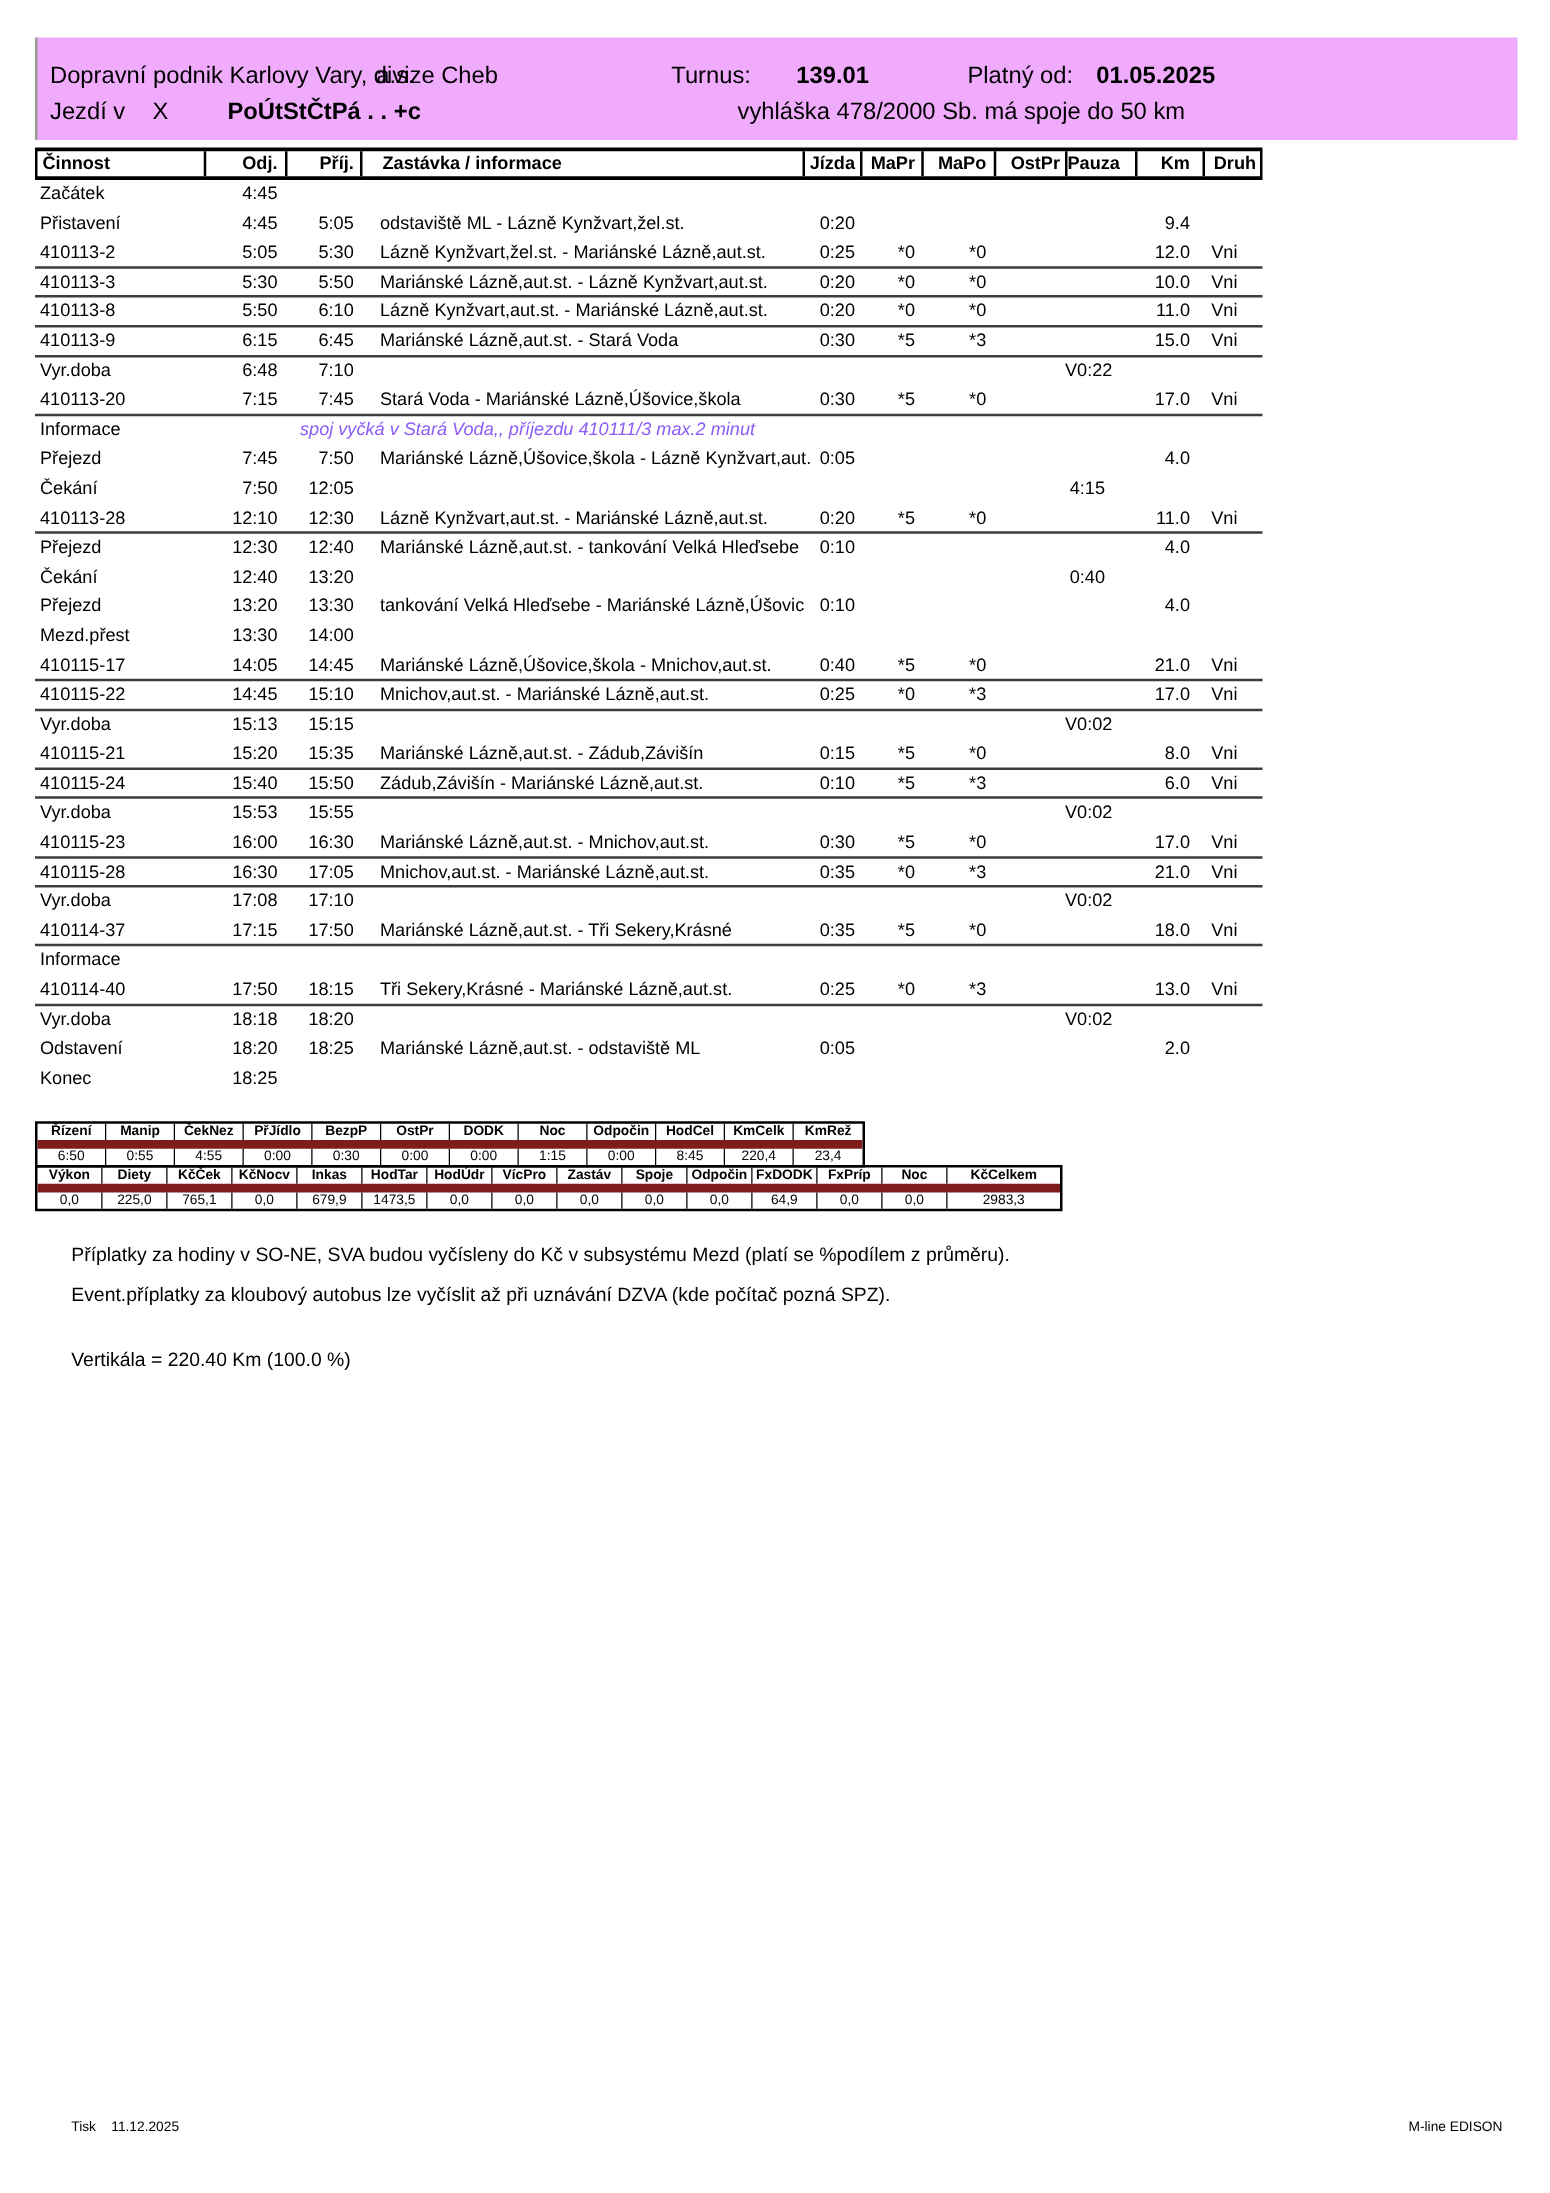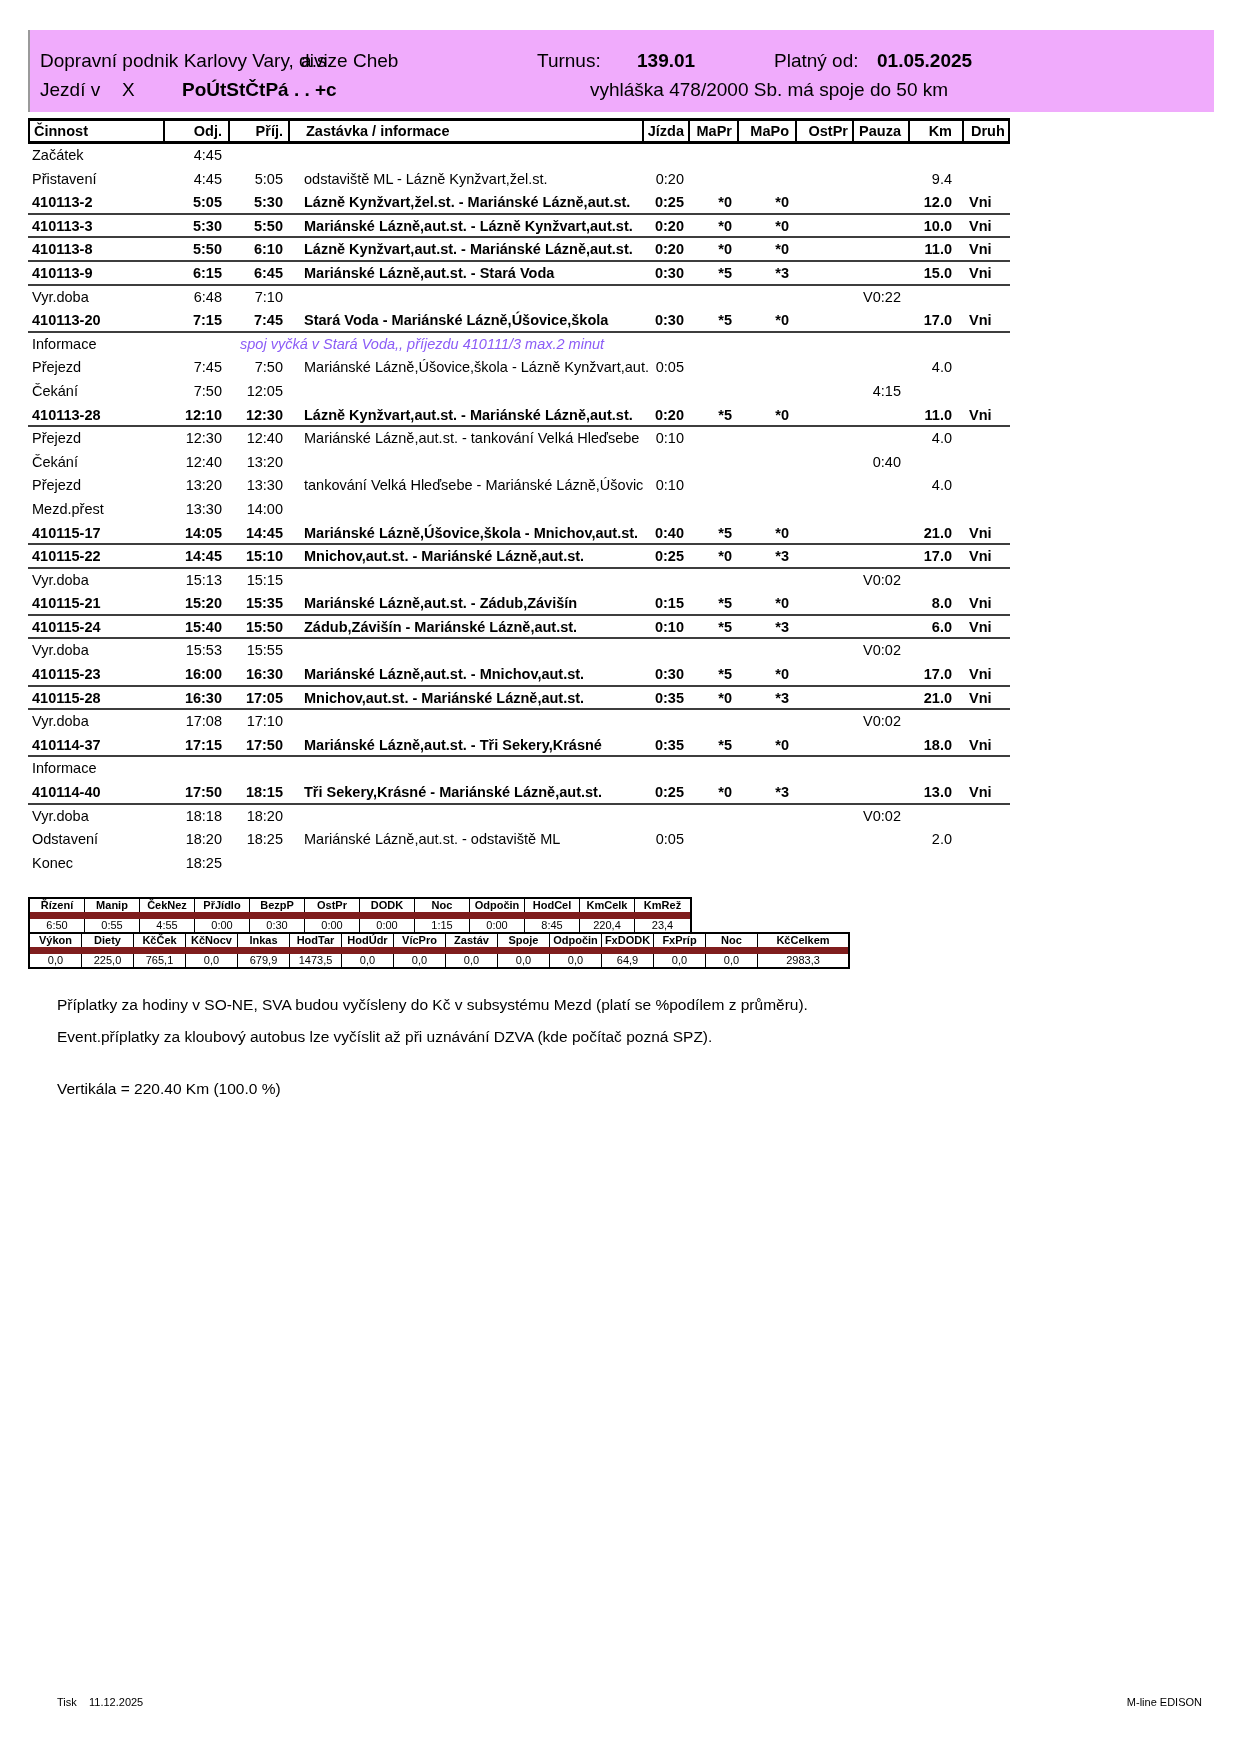--- a/index.html
+++ b/index.html
@@ -17,33 +17,33 @@
   
   .timetable{position:absolute;left:28px;top:118px;width:982px;font-size:14.5px;}
   .tgrid{display:grid;grid-template-columns:135px 65px 60px 354px 46px 49px 58px 57px 56px 54px 48px;}
   .thead{border-top:3px solid #000;border-bottom:3px solid #000;border-left:2px solid #000;border-right:2px solid #000;
          font-weight:bold;height:20px;line-height:20px;}
   .thead .tcell{border-right:2px solid #000;}
   .thead .tcell:last-child{border-right:none;}
   .tbody{}
   .trow{display:grid;grid-template-columns:135px 65px 60px 354px 46px 49px 58px 57px 56px 54px 48px;
         height:23.6px;line-height:23.6px;white-space:nowrap;}
-  .trow.trip{height:21.6px;line-height:22px;border-bottom:2px solid #3d3d3d;font-weight:bold;}
+  .trow.trip{height:21.6px;line-height:22px;border-bottom:2px solid #3d3d3d;font-weight:normal;}
   .trow.info{grid-template-columns:135px 847px;}
   .trow.info .cinfo{color:#8b5cf6;font-style:italic;padding-left:77px;text-align:left;}
   .tcell{overflow:visible;}
   .c0{text-align:left;padding-left:4px;}
   .c1{text-align:right;padding-right:6px;}
   .c2{text-align:right;padding-right:5px;}
   .c3{text-align:left;padding-left:16px;}
   .c4{text-align:right;padding-right:4px;}
   .c5{text-align:right;padding-right:5px;}
   .c6{text-align:right;padding-right:6px;}
   .c7{text-align:right;padding-right:4px;}
-  .c8{text-align:right;padding-right:7px;}
+  .c8{text-align:right;padding-right:24px;}
   .c9{text-align:right;padding-right:10px;}
   .c10{text-align:left;padding-left:7px;}
   
   .sumtable{position:absolute;left:28px;border:2px solid #000;font-size:11px;}
   .sum1{top:897px;}
   .sum2{top:932px;}
   .srow{display:grid;}
   .sum1 .srow{grid-template-columns:repeat(12,55px);}
   .sum2 .srow{grid-template-columns:repeat(14,52px) 90px;}
   .srow>div{text-align:center;height:13px;line-height:13px;border-right:1px solid #000;box-sizing:border-box;white-space:nowrap;}

